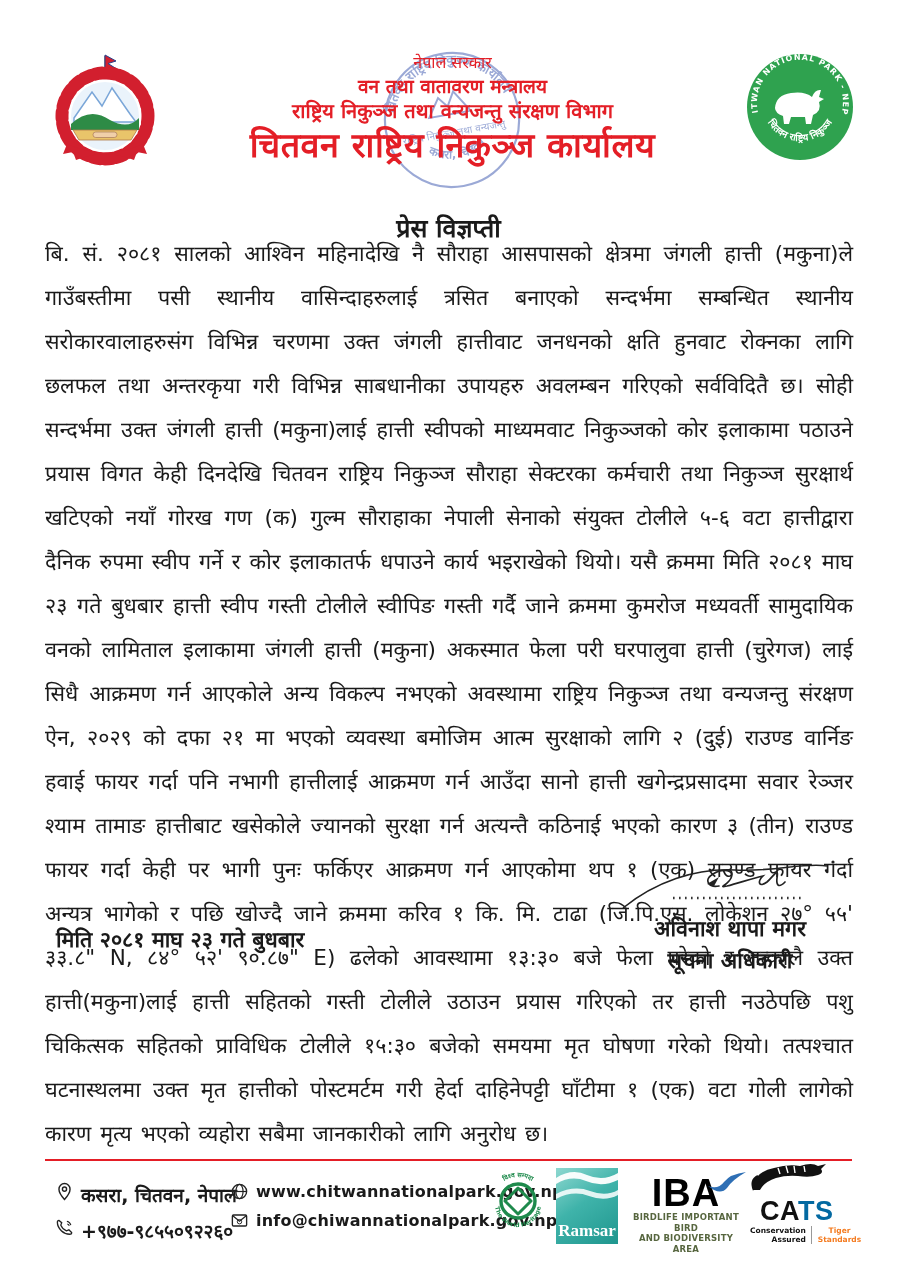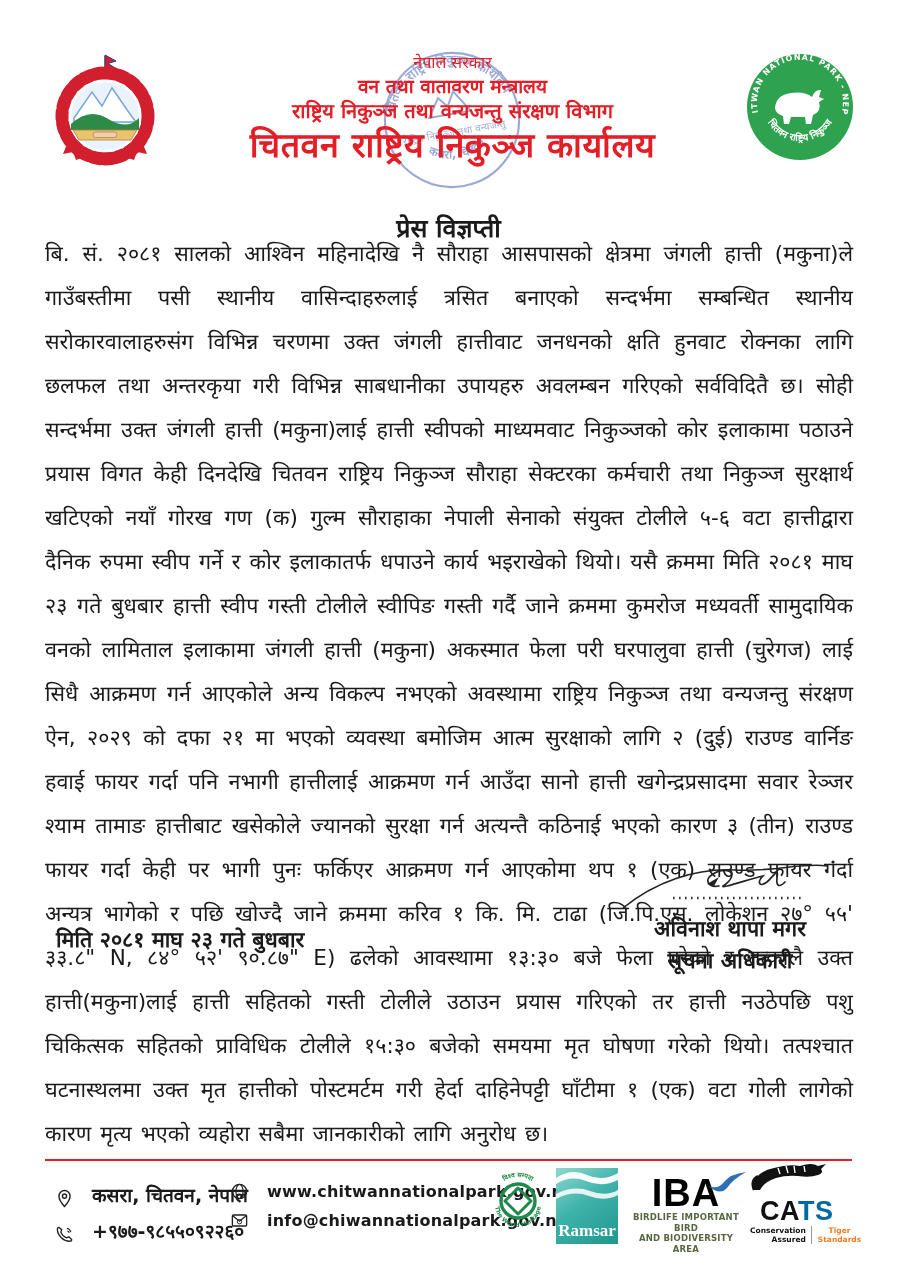--- a/index.html
+++ b/index.html
@@ -22,21 +22,21 @@
   .date-line{position:absolute;left:56px;top:924px;font-size:21.5px;font-weight:600;}
   .sig-block{position:absolute;left:600px;top:852px;width:260px;text-align:center;}
   .sig-scrawl{display:block;margin:0 auto;}
   .sig-name{font-size:21.5px;font-weight:600;line-height:30px;}
   .sig-title{font-size:21.5px;font-weight:700;line-height:34px;}
   
   .footer-rule{position:absolute;left:45px;right:45px;top:1159px;height:2px;background:#e41e26;}
   .f-col{position:absolute;display:flex;flex-direction:column;gap:10px;}
   .f-col1{left:55px;top:1182px;}
   .f-col2{left:230px;top:1182px;}
-  .f-item{display:flex;align-items:flex-end;gap:18px;}
+  .f-item{display:flex;align-items:flex-start;gap:7px;}
   .f-item .txt-np{font-size:19px;font-weight:600;}
   .f-item .txt-en{font-size:16px;font-weight:600;letter-spacing:.2px;}
   .logo-wh{position:absolute;left:486px;top:1168px;}
   .logo-ramsar{position:absolute;left:556px;top:1168px;width:62px;height:76px;
                background:linear-gradient(145deg,#8ed8d0 0%,#3fb3aa 45%,#1f968e 100%);
                overflow:hidden;}
   .ramsar-word{position:absolute;left:0;right:0;bottom:3px;text-align:center;color:#ffffff;
                font-family:"Liberation Serif","DejaVu Serif",serif;font-size:17px;font-weight:700;}
   .logo-iba{position:absolute;left:630px;top:1174px;width:112px;text-align:center;}
   .iba-word{position:relative;font-size:38px;line-height:38px;font-weight:800;color:#000000;

